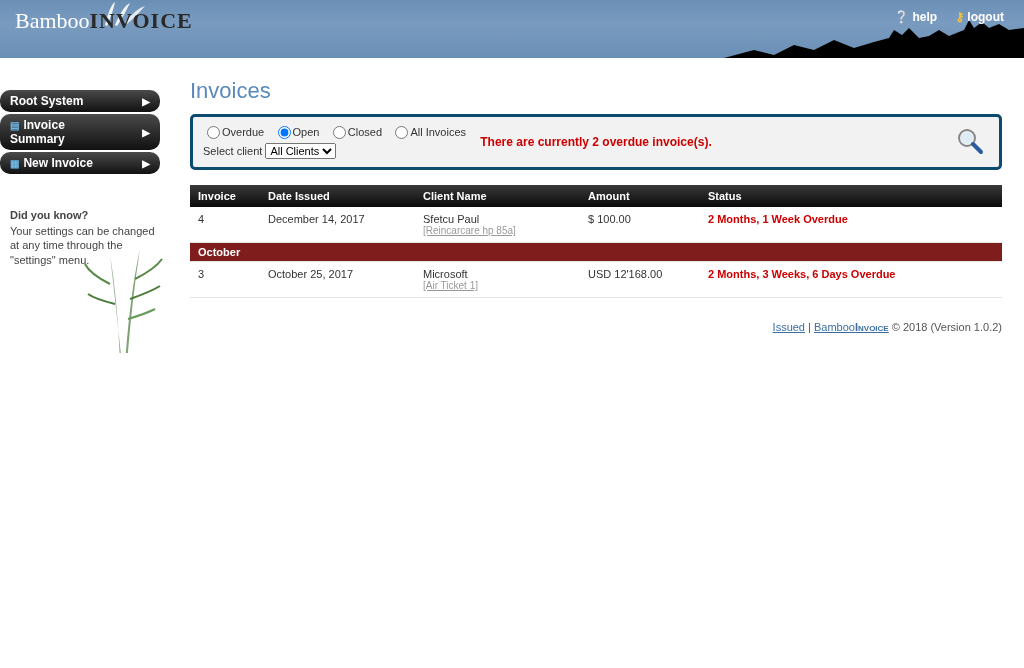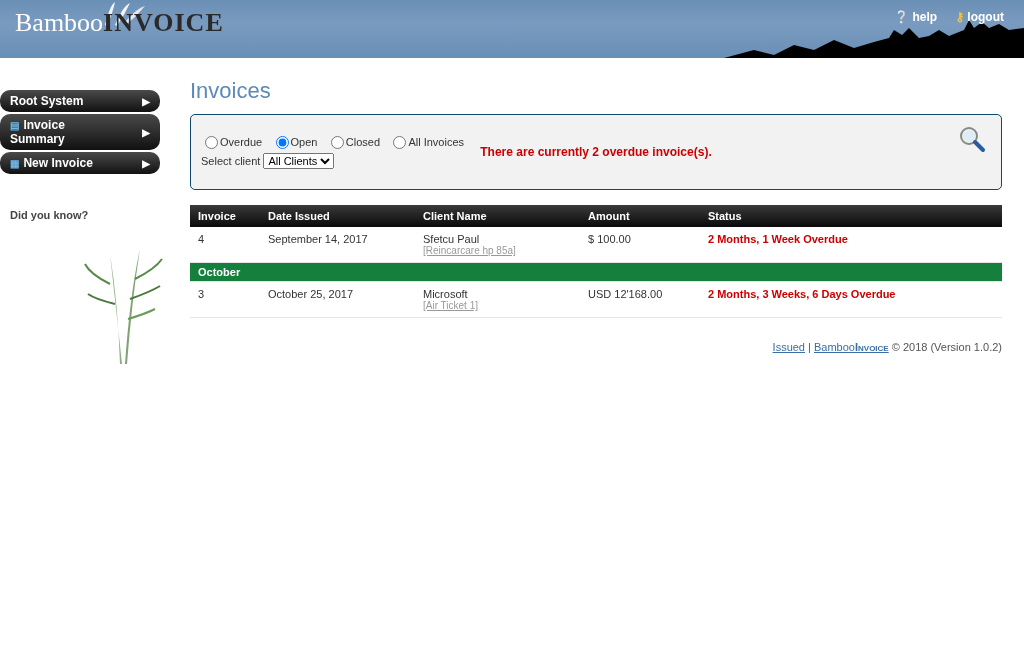--- a/index.html
+++ b/index.html
@@ -15,21 +15,21 @@
   position: absolute;
   right: 0;
   bottom: 0;
   width: 300px;
   height: 58px;
 }
 .logo {
   position: absolute;
   left: 15px;
   top: 8px;
-  font-size: 26px;
+  font-size: 22px;
   color: #fff;
   font-family: Georgia, serif;
 }
 .logo .bamboo { font-weight: normal; }
 .logo .invoice { font-weight: 900; color: #2a2a2a; letter-spacing: 1px; }
 .logo-leaves {
   position: absolute;
   left: 95px;
   top: 0px;
 }
@@ -95,23 +95,23 @@
   padding: 20px 22px 20px 25px;
   background: #fff;
 }
 .page-title {
   color: #5b8ab8;
   font-size: 22px;
   font-weight: normal;
   margin-bottom: 10px;
 }
 .filter-bar {
-  border: 1px solid #0c4a6e;
+  border: 3px solid #0c4a6e;
   background: #f2f2f2;
-  padding: 20px 10px;
+  padding: 8px 10px;
   border-radius: 5px;
   display: flex;
   align-items: center;
   position: relative;
   margin-bottom: 15px;
 }
 .filter-bar label { font-size: 11px; margin-right: 6px; }
 .filter-bar input[type=radio] { margin: 0 2px 0 4px; vertical-align: middle; }
 .filter-row2 { margin-top: 4px; font-size: 11px; }
 .filter-bar select { font-size: 11px; }
@@ -138,21 +138,21 @@
   font-size: 11px;
   font-weight: bold;
 }
 .inv-table td {
   padding: 6px 8px;
   font-size: 11px;
   border-bottom: 1px solid #e5e5e5;
   vertical-align: top;
 }
 .month-row td {
-  background: #15803d;
+  background: #7f1d1d;
   color: #fff;
   font-weight: bold;
   padding: 3px 8px;
 }
 .client-sub { color: #999; font-size: 10px; text-decoration: underline; }
 .status-overdue { color: #c00; font-weight: bold; }
 
 .footer {
   text-align: right;
   font-size: 11px;
@@ -195,20 +195,21 @@
     <div class="nav-item">
       <span><span class="nav-icon">▤</span><span>Invoice Summary</span></span>
       <span class="arrow">▶</span>
     </div>
     <div class="nav-item">
       <span><span class="nav-icon">▦</span><span>New Invoice</span></span>
       <span class="arrow">▶</span>
     </div>
     <div class="tip-box">
       <h4>Did you know?</h4>
+      <p>Your settings can be changed at any time through the "settings" menu.</p>
       <svg class="bamboo-art" width="90" height="120" viewBox="0 0 90 120">
         <path d="M40 120 Q 38 60 30 10 Q 35 55 42 120" fill="#5a8a4a" opacity="0.7"></path>
         <path d="M45 120 Q 50 50 60 5 Q 52 55 47 120" fill="#4a7a3a" opacity="0.7"></path>
         <path d="M30 40 Q 10 30 5 20" stroke="#5a8a4a" stroke-width="2" fill="none"></path>
         <path d="M35 60 Q 15 55 8 50" stroke="#4a7a3a" stroke-width="2" fill="none"></path>
         <path d="M55 35 Q 75 25 82 15" stroke="#5a8a4a" stroke-width="2" fill="none"></path>
         <path d="M50 55 Q 70 48 80 42" stroke="#4a7a3a" stroke-width="2" fill="none"></path>
         <path d="M48 75 Q 65 70 75 65" stroke="#6a9a5a" stroke-width="2" fill="none"></path>
       </svg>
     </div>
@@ -246,21 +247,21 @@
           <th style="width:70px">Invoice</th>
           <th style="width:155px">Date Issued</th>
           <th style="width:165px">Client Name</th>
           <th style="width:120px">Amount</th>
           <th>Status</th>
         </tr>
       </thead>
       <tbody>
         <tr>
           <td>4</td>
-          <td>September 14, 2017</td>
+          <td>December 14, 2017</td>
           <td>
             <div>Sfetcu Paul</div>
             <div class="client-sub">[Reincarcare hp 85a]</div>
           </td>
           <td>$ 100.00</td>
           <td class="status-overdue">2 Months, 1 Week Overdue</td>
         </tr>
         <tr class="month-row">
           <td colspan="5">October</td>
         </tr>

